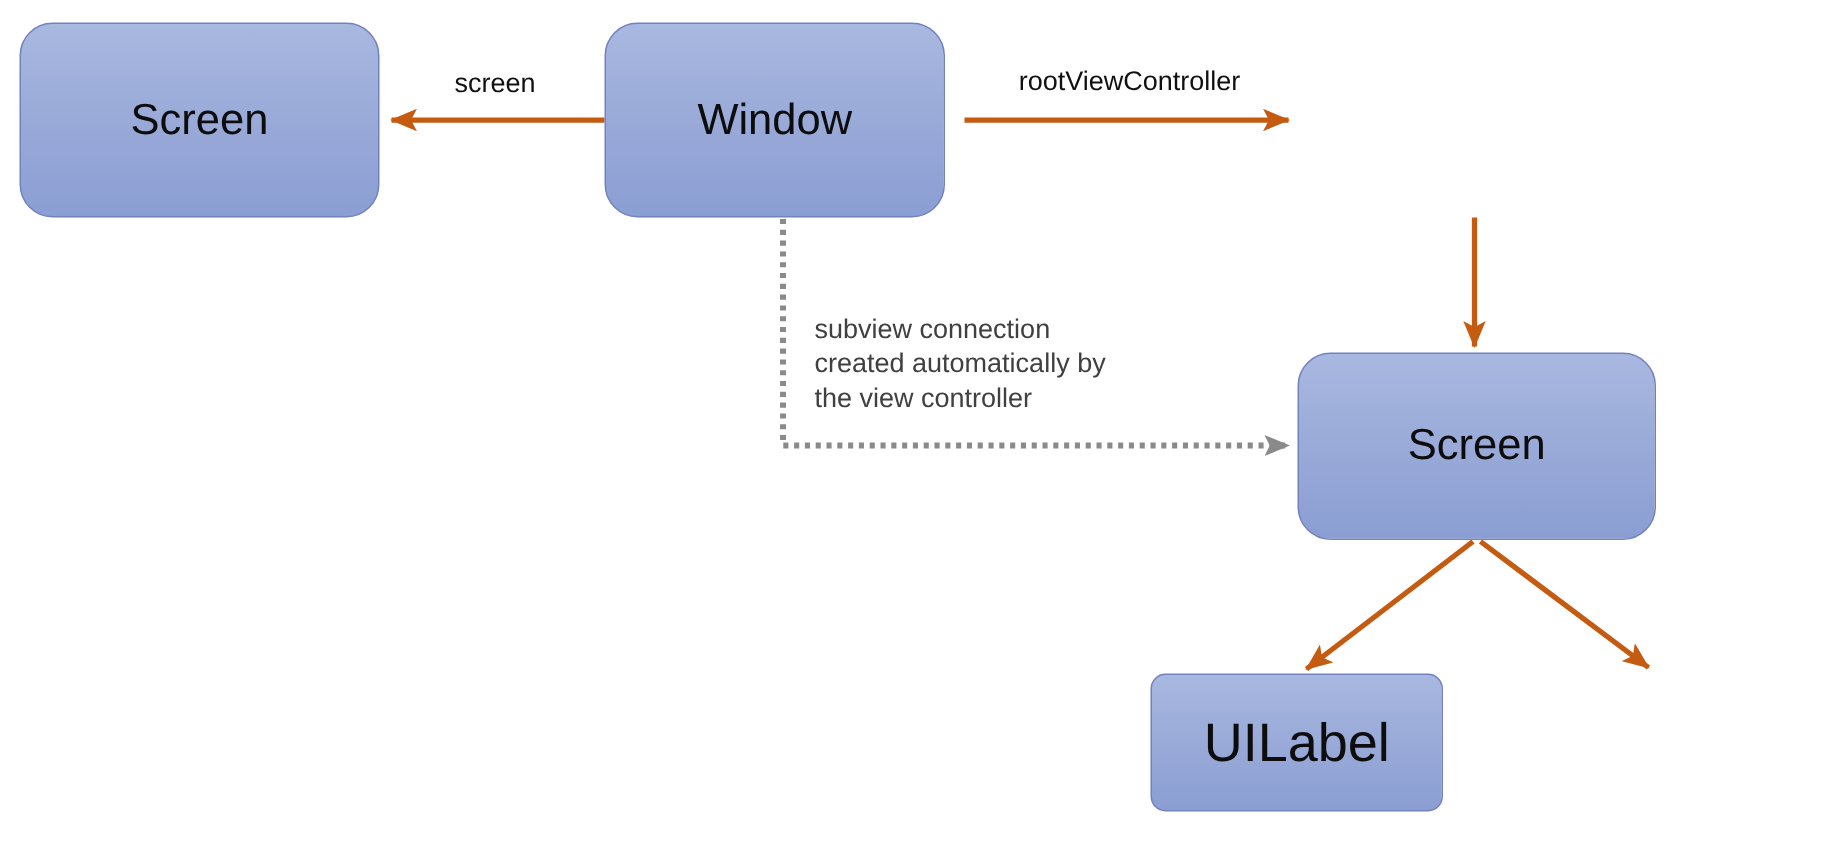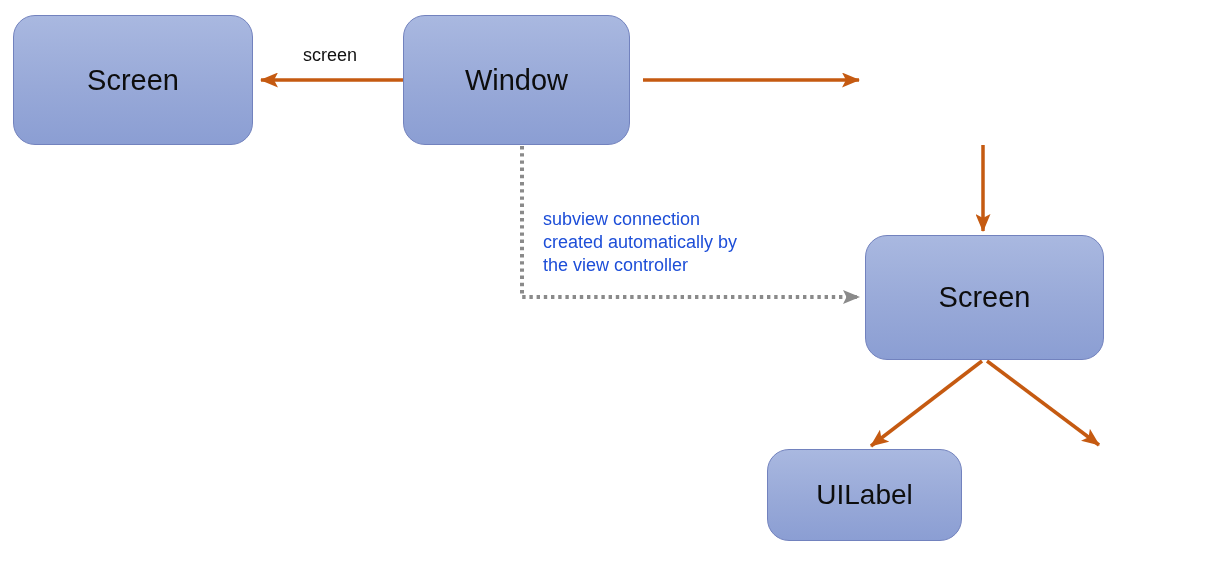--- a/index.html
+++ b/index.html
@@ -30,35 +30,35 @@
     background: linear-gradient(to bottom, #a9b8e0 0%, #98a9d8 55%, #8b9ed3 100%);
     border: 1.5px solid #7282be;
     box-sizing: border-box;
     color: #0d0d0d;
   }
   .node.big {
     border-radius: 22px;
     font-size: 29px;
   }
   .node.small {
-    border-radius: 22px;
-    font-size: 28px;
+    border-radius: 10px;
+    font-size: 36px;
   }
   .edge-label {
     position: absolute;
     color: #111111;
     font-size: 18px;
     text-align: center;
     white-space: nowrap;
   }
   .annotation {
     position: absolute;
     left: 543px;
     top: 208px;
-    color: #1d4ed8;
+    color: #404040;
     font-size: 18px;
     line-height: 23px;
     text-align: left;
   }
 </style>
 </head>
 <body>
 
 <div class="stage">
 
@@ -98,20 +98,21 @@
     <span>Screen</span>
   </div>
 
   <div class="node small" style="left:767px; top:449px; width:195px; height:92px;">
     <span>UILabel</span>
   </div>
 
 
   <div class="edge-label" style="left:270px; top:45px; width:120px;">screen</div>
 
+  <div class="edge-label" style="left:653px; top:44px; width:200px;">rootViewController</div>
 
   <div class="annotation">
     <div>subview connection</div>
     <div>created automatically by</div>
     <div>the view controller</div>
   </div>
 
 </div>
 
 </body></html>

